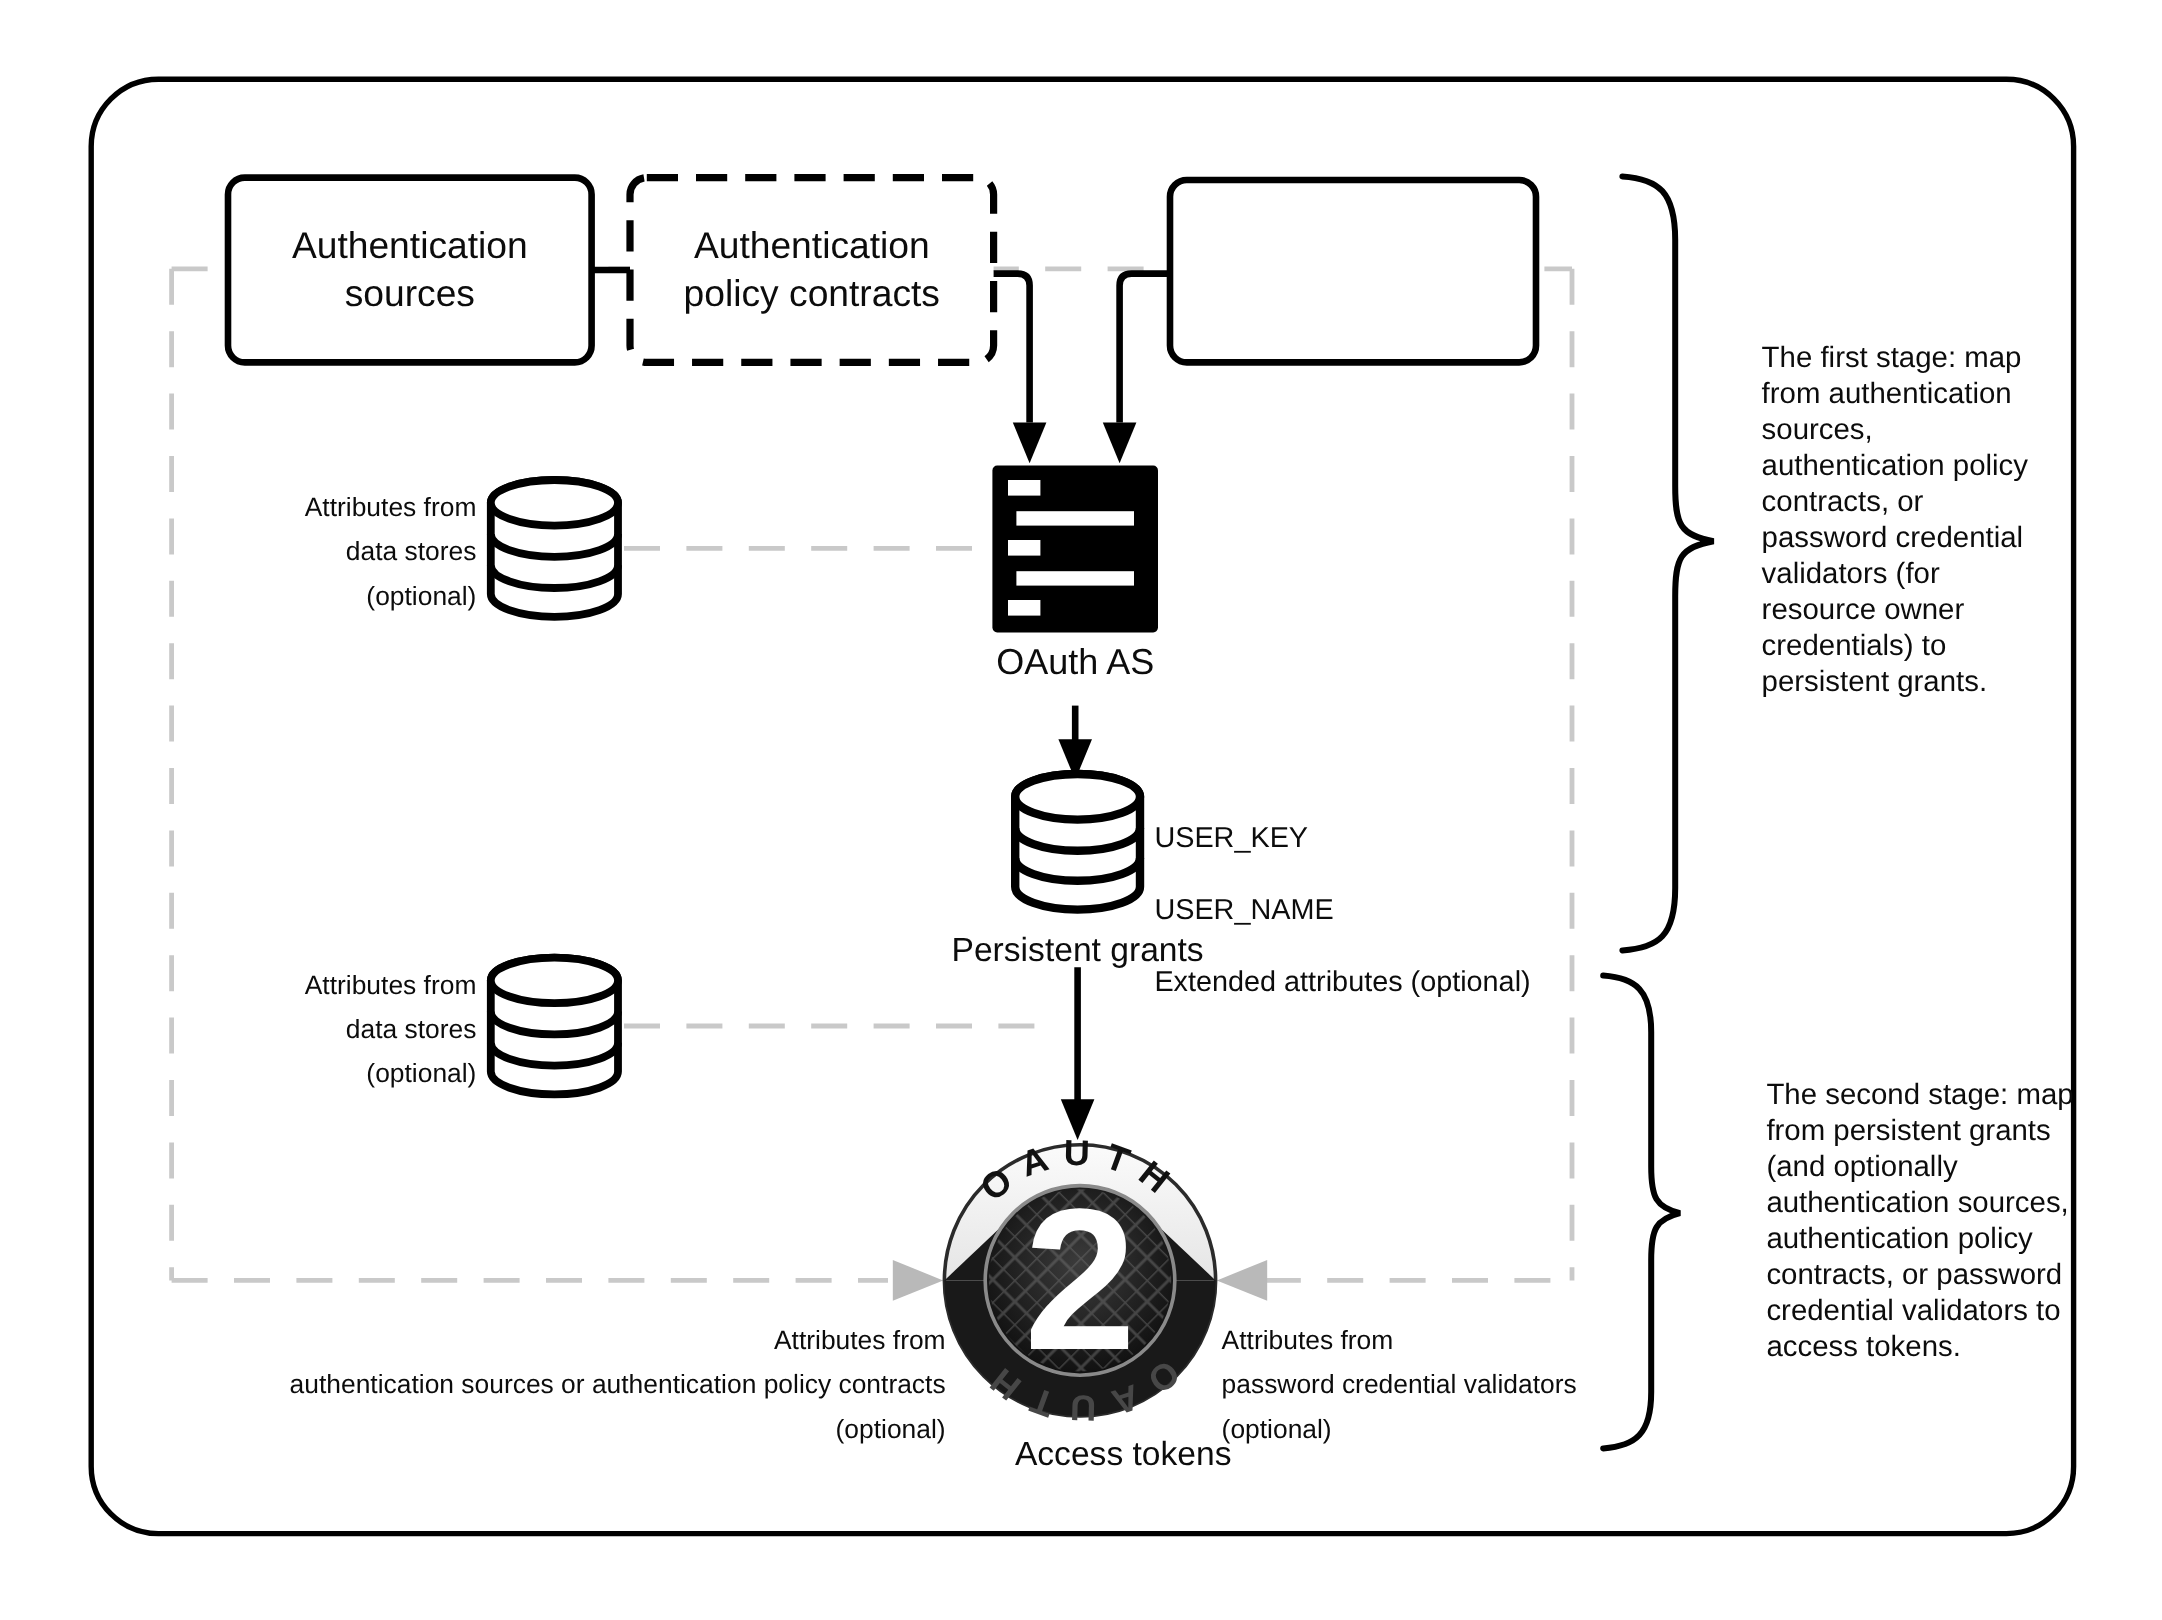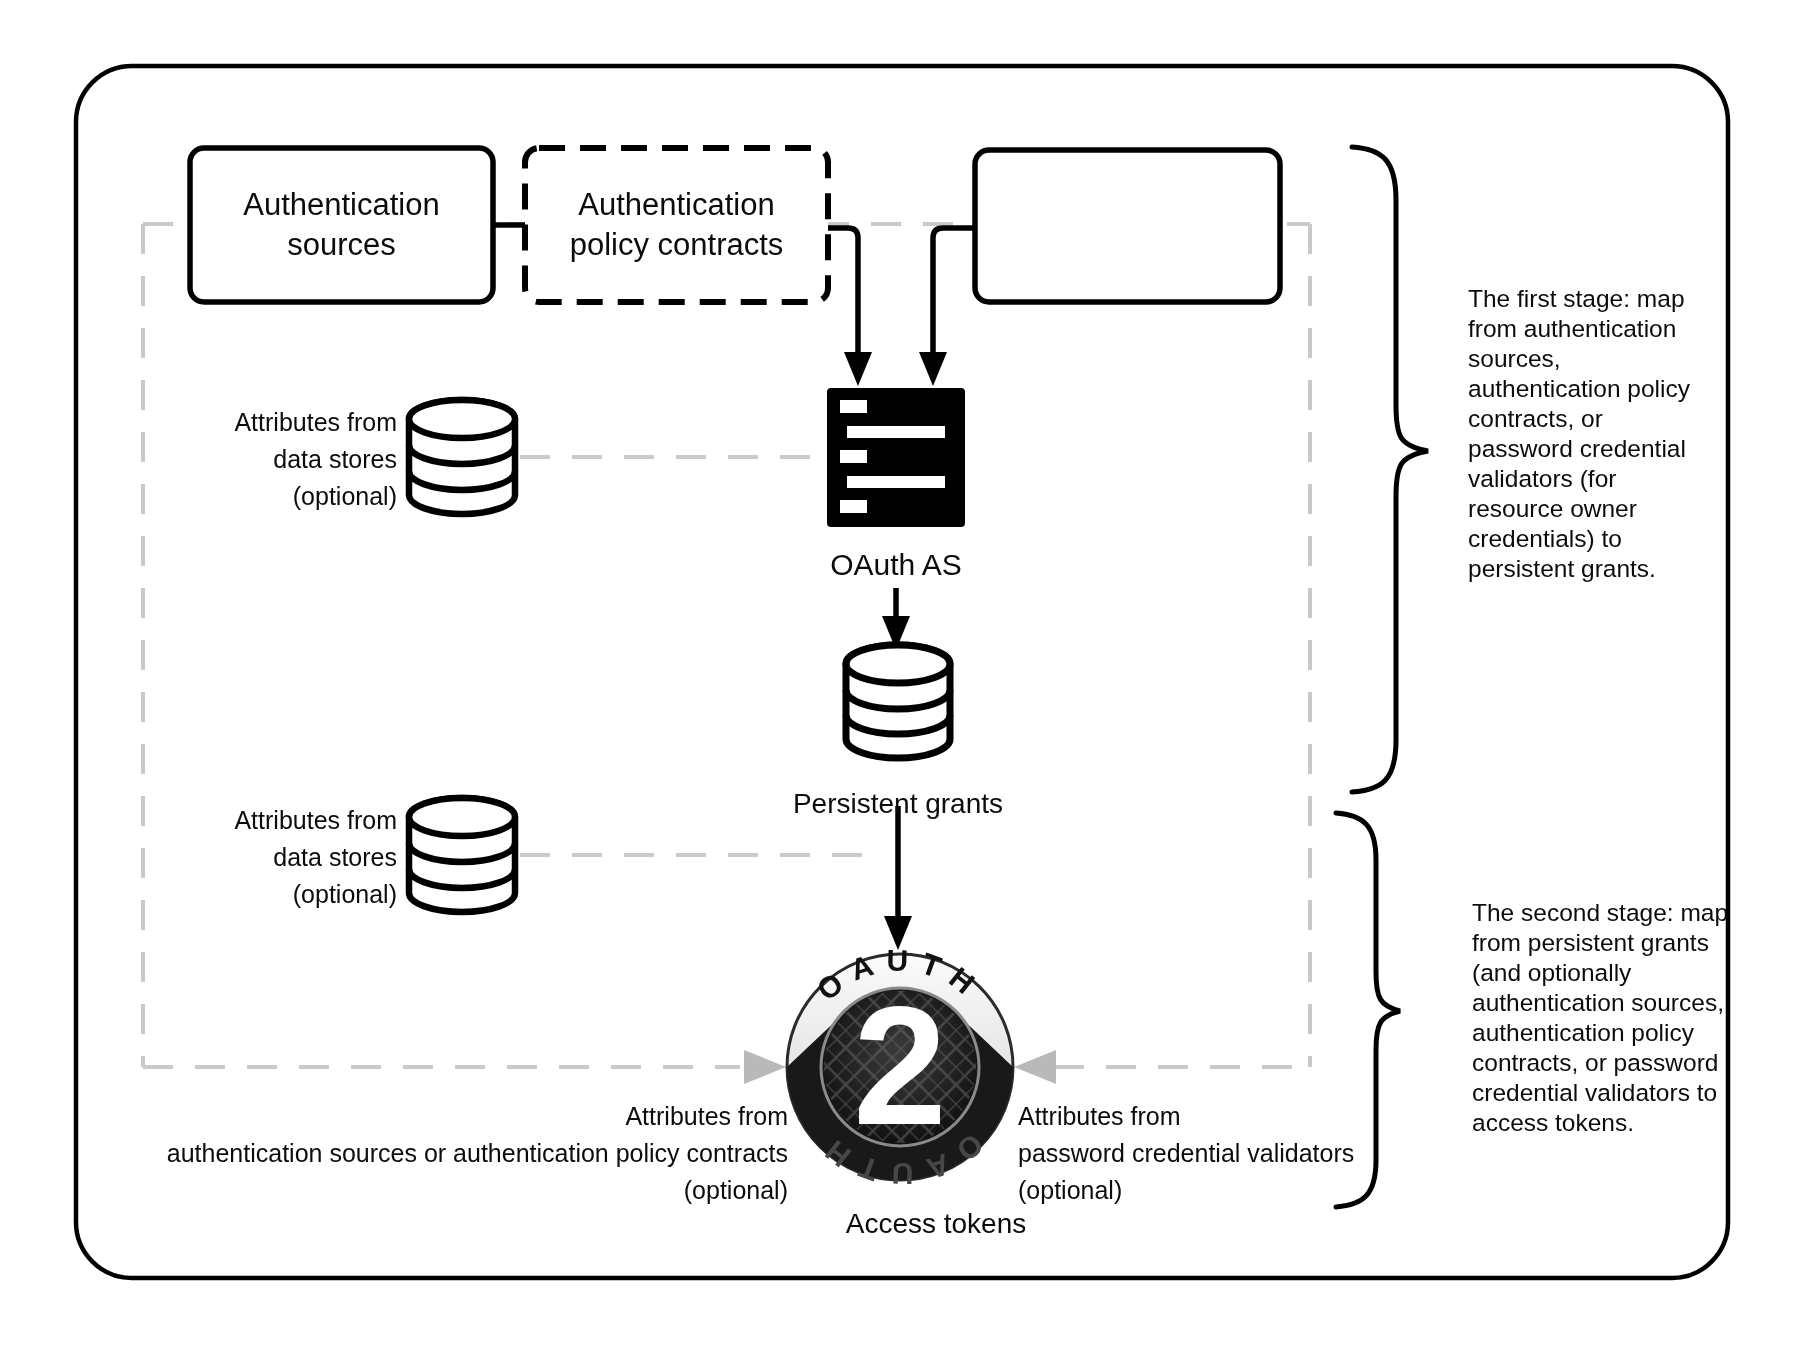--- a/index.html
+++ b/index.html
@@ -6,23 +6,23 @@
   .canvas{
     position:relative;width:1802px;height:1350px;background:#ffffff;overflow:hidden;
     font-family:"Liberation Sans",sans-serif;color:#0c0c0c;
   }
   .canvas svg{position:absolute;left:0;top:0;}
   .lbl{position:absolute;white-space:pre-line;color:#0c0c0c;}
   .box-label{
     display:flex;align-items:center;justify-content:center;text-align:center;
     font-size:31px;line-height:40px;
   }
-  .icon-label{font-size:30px;text-align:center;margin-top:12px;}
+  .icon-label{font-size:30px;text-align:center;}
   .icon-label.small{font-size:28px;}
-  .small-label{font-size:25px;line-height:37px;}
+  .small-label{font-size:22px;line-height:37px;}
   .right-align{text-align:right;}
   .grant-attrs{font-size:24px;line-height:30px;}
   .stage-note{font-size:24.5px;line-height:30px;}
 </style>
 </head>
 <body>
 
 <div class="canvas">
 
   <svg width="1802" height="1350" viewBox="0 0 1802 1350">
@@ -137,20 +137,25 @@
   <div class="lbl icon-label" style="left:796px;top:536px;width:200px;">OAuth AS</div>
 
   <div class="lbl small-label right-align" style="left:155px;top:404px;width:242px;">Attributes from
 data stores
 (optional)</div>
 
   <div class="lbl small-label right-align" style="left:155px;top:802px;width:242px;">Attributes from
 data stores
 (optional)</div>
 
+  <div class="lbl grant-attrs" style="left:962px;top:654px;width:420px;">
+    <div>USER_KEY</div>
+    <div>USER_NAME</div>
+    <div>Extended attributes (optional)</div>
+  </div>
 
   <div class="lbl icon-label small" style="left:778px;top:776px;width:240px;">Persistent grants</div>
 
   <div class="lbl icon-label small" style="left:816px;top:1196px;width:240px;">Access tokens</div>
 
   <div class="lbl small-label right-align" style="left:140px;top:1098px;width:648px;">Attributes from
 authentication sources or authentication policy contracts
 (optional)</div>
 
   <div class="lbl small-label" style="left:1018px;top:1098px;width:400px;">Attributes from

